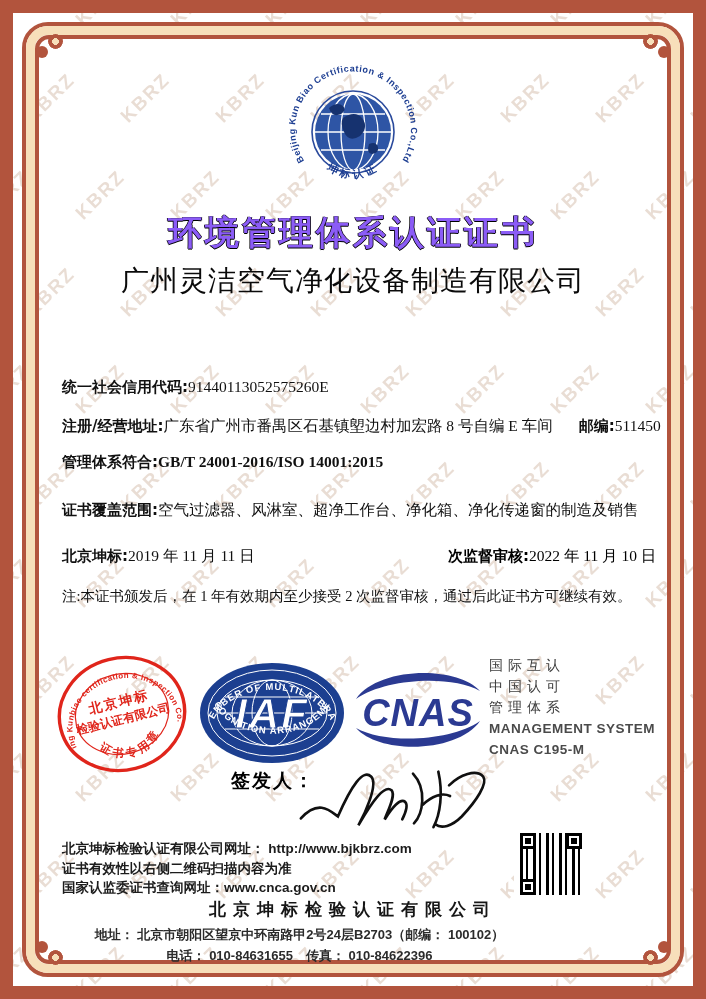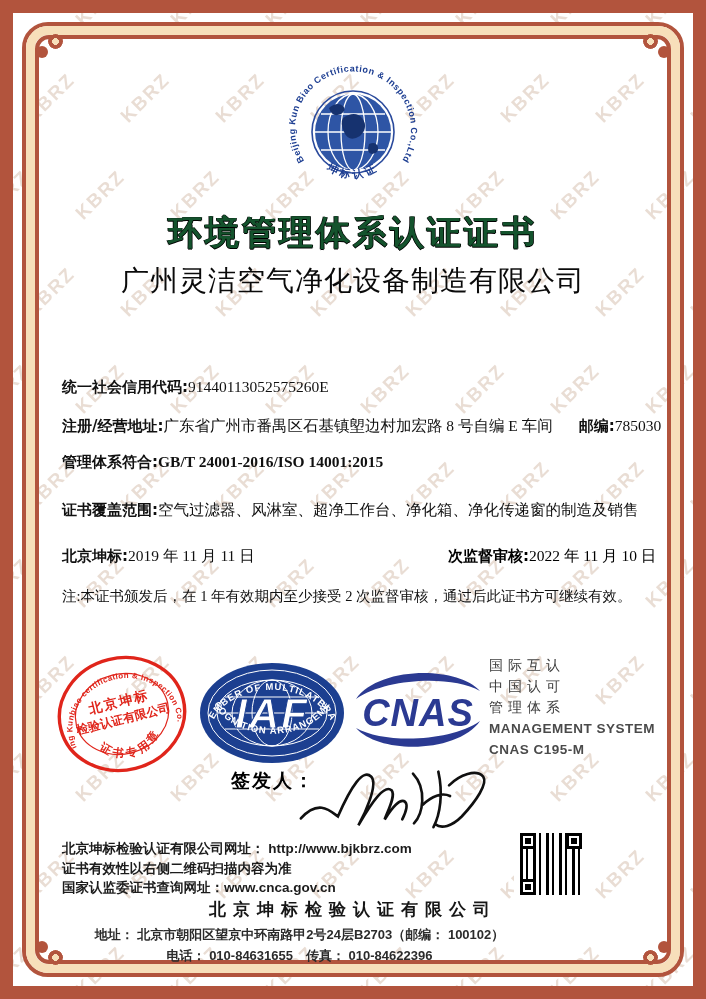--- a/index.html
+++ b/index.html
@@ -24,21 +24,21 @@
   .corner-tl{left:34px;top:34px;} .corner-tl .c1{left:14px;top:0;} .corner-tl .c2{left:2px;top:12px;}
   .corner-tr{right:34px;top:34px;} .corner-tr .c1{right:14px;top:0;} .corner-tr .c2{right:2px;top:12px;}
   .corner-bl{left:34px;bottom:34px;} .corner-bl .c1{left:14px;bottom:0;} .corner-bl .c2{left:2px;bottom:12px;}
   .corner-br{right:34px;bottom:34px;} .corner-br .c1{right:14px;bottom:0;} .corner-br .c2{right:2px;bottom:12px;}
 
   .content{position:absolute;inset:0;z-index:2;}
 
   
   .top-seal{position:absolute;left:285px;top:60px;width:136px;height:136px;}
   .cert-title{position:absolute;left:0;top:210px;width:706px;text-align:center;
-      font-size:34px;font-weight:900;color:#14532d;letter-spacing:3px;
+      font-size:34px;font-weight:900;color:#8b5cf6;letter-spacing:3px;
       text-shadow:.7px 0 0 #000,-.7px 0 0 #000,0 .5px 0 #000;}
   .company-name{position:absolute;left:0;top:262px;width:706px;text-align:center;
       font-family:"Liberation Serif","DejaVu Serif",serif;font-size:28px;color:#0a0a0a;letter-spacing:1px;}
 
   
   .row{position:absolute;left:62px;white-space:nowrap;color:#111;}
   .lbl{font-family:"DejaVu Sans","Liberation Sans",sans-serif;font-weight:bold;font-size:15px;}
   .val{font-family:"Liberation Serif","DejaVu Serif",serif;font-size:15.5px;}
   .val.b{font-weight:bold;}
   .row-reg{top:316px;} .row-code{top:378px;} .row-addr{top:416px;}
@@ -220,21 +220,21 @@
       </text>
     </svg>
 
     <div class="cert-title">环境管理体系认证证书</div>
     <div class="company-name">广州灵洁空气净化设备制造有限公司</div>
 
     <div class="row row-code">
       <span class="lbl">统一社会信用代码:</span><span class="val">91440113052575260E</span>
     </div>
     <div class="row row-addr">
-      <span class="lbl">注册/经营地址:</span><span class="val">广东省广州市番禺区石基镇塱边村加宏路 8 号自编 E 车间</span><span class="spacer"></span><span class="lbl">邮编:</span><span class="val">785030</span>
+      <span class="lbl">注册/经营地址:</span><span class="val">广东省广州市番禺区石基镇塱边村加宏路 8 号自编 E 车间</span><span class="spacer"></span><span class="lbl">邮编:</span><span class="val">511450</span>
     </div>
     <div class="row row-std">
       <span class="lbl">管理体系符合:</span><span class="val b">GB/T 24001-2016/ISO 14001:2015</span>
     </div>
     <div class="row row-scope">
       <span class="lbl">证书覆盖范围:</span><span class="val">空气过滤器、风淋室、超净工作台、净化箱、净化传递窗的制造及销售</span>
     </div>
     <div class="row row-dates">
       <span class="lbl">北京坤标:</span><span class="val">2019 年 11 月 11 日</span>
     </div>

